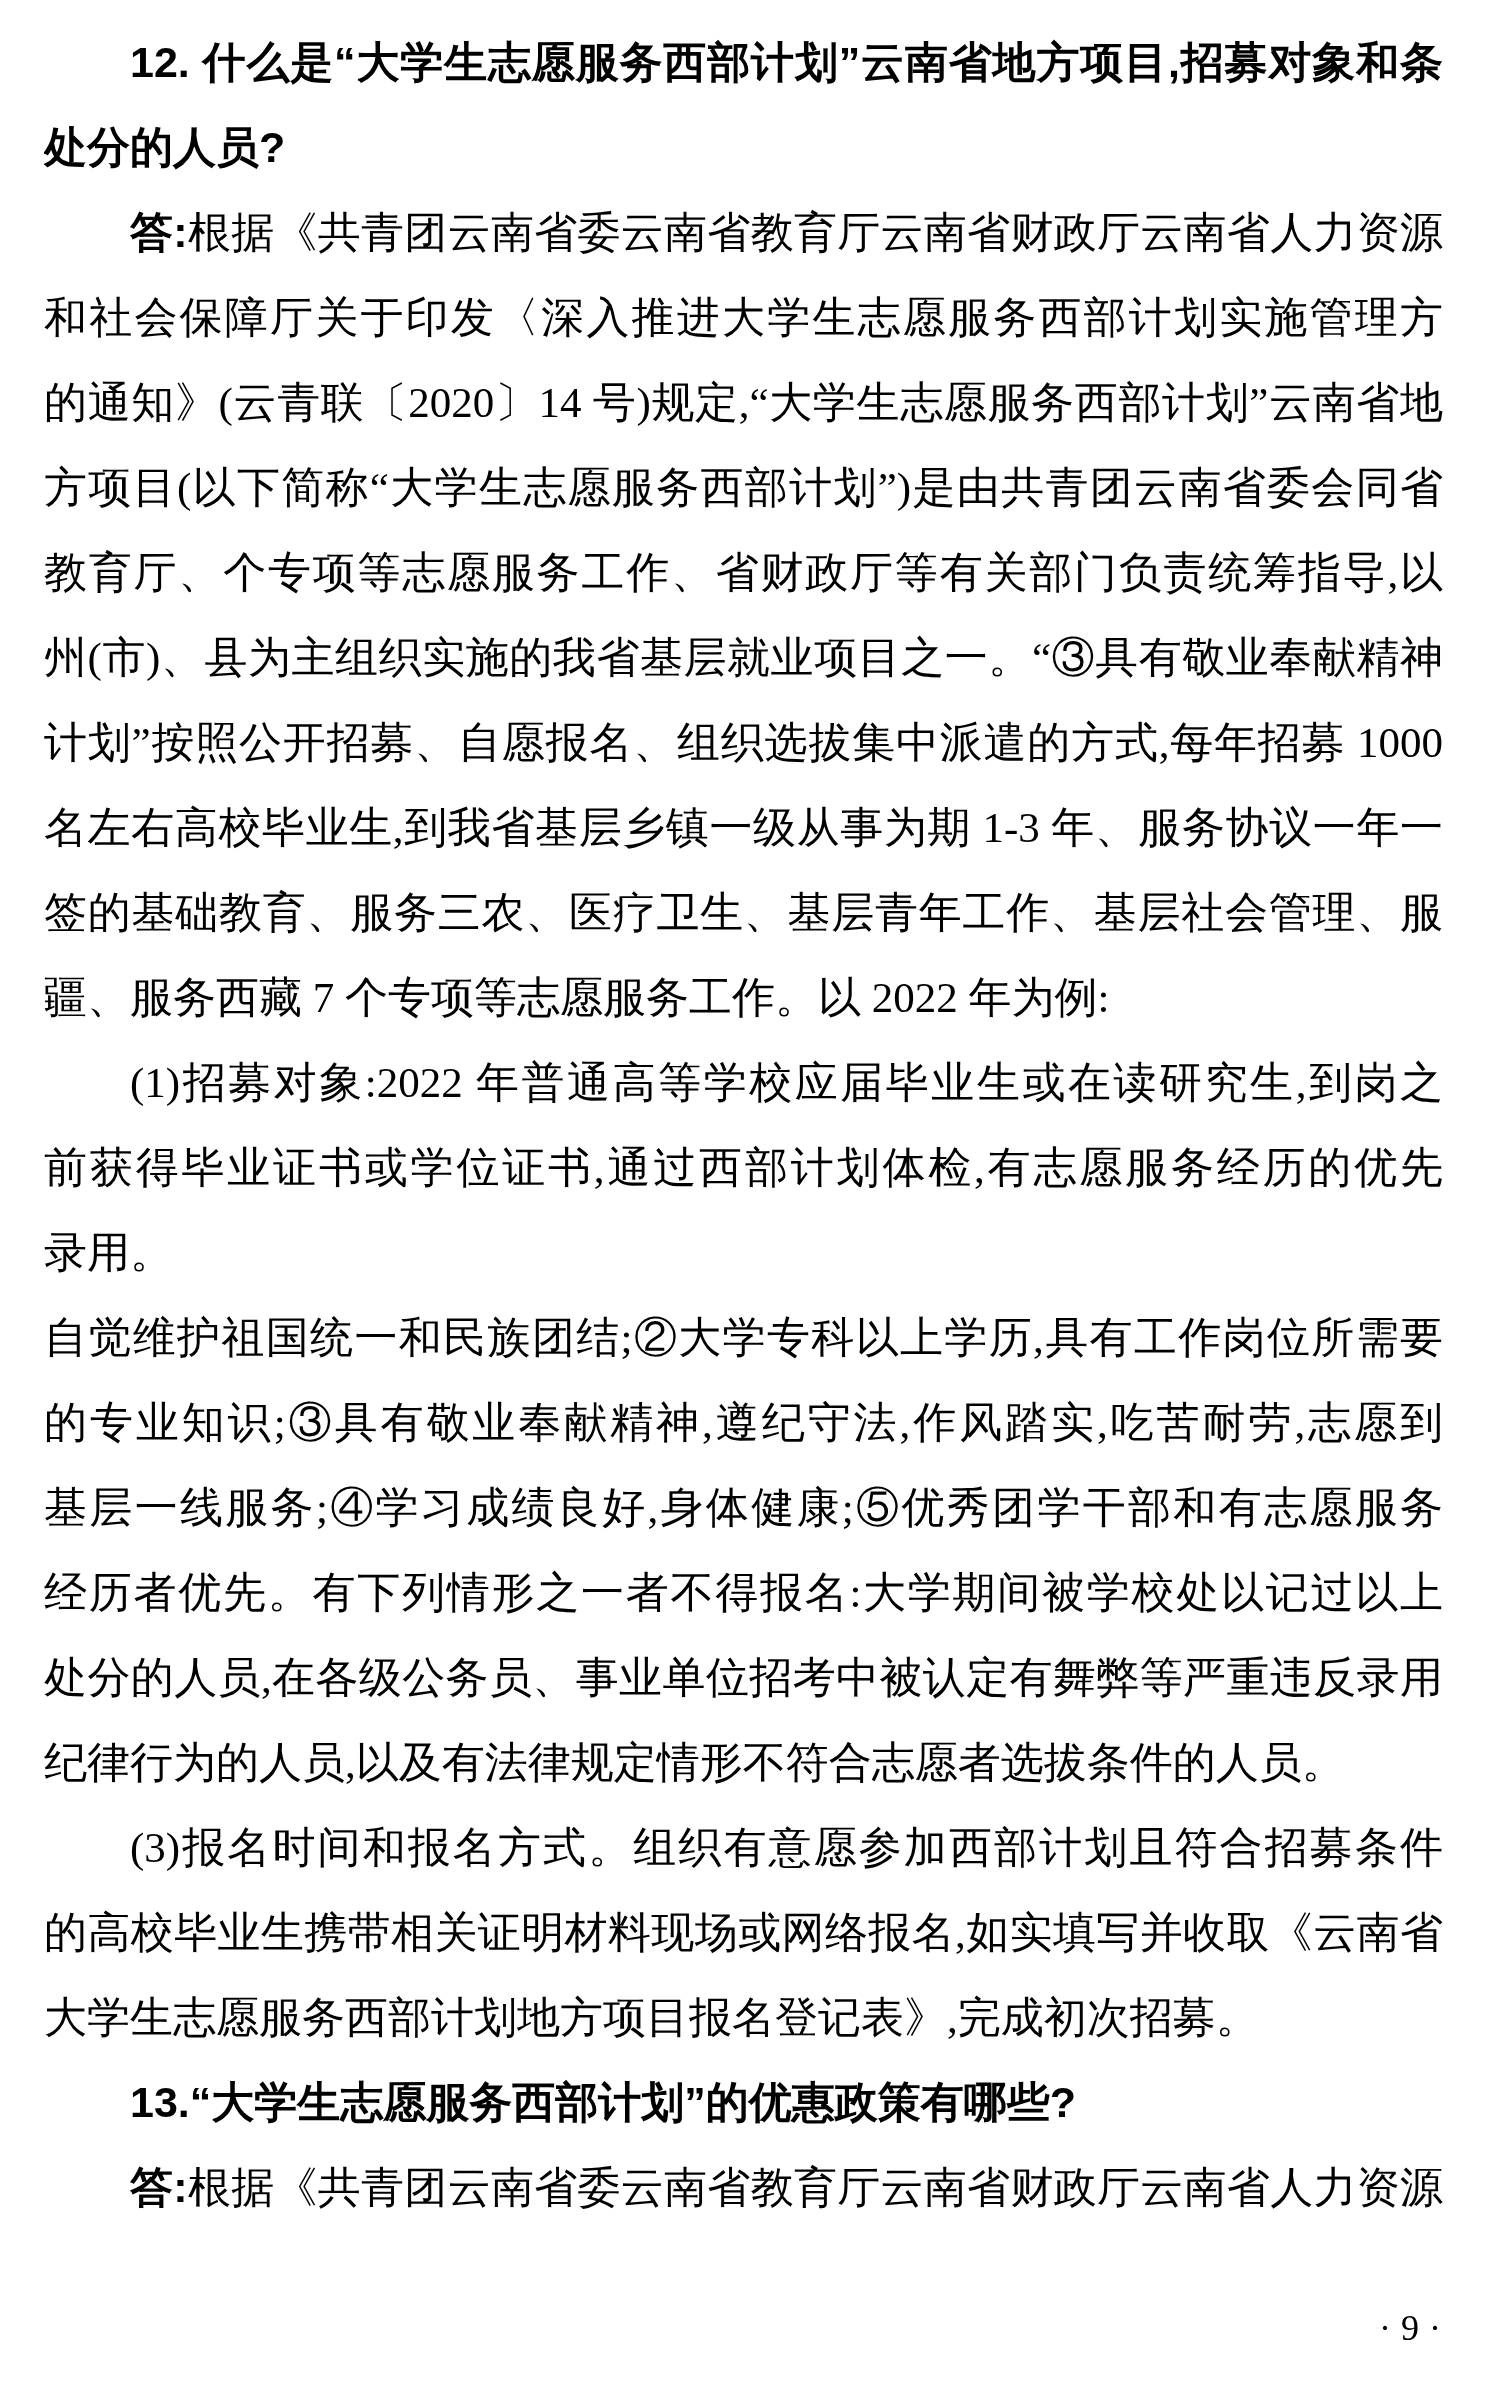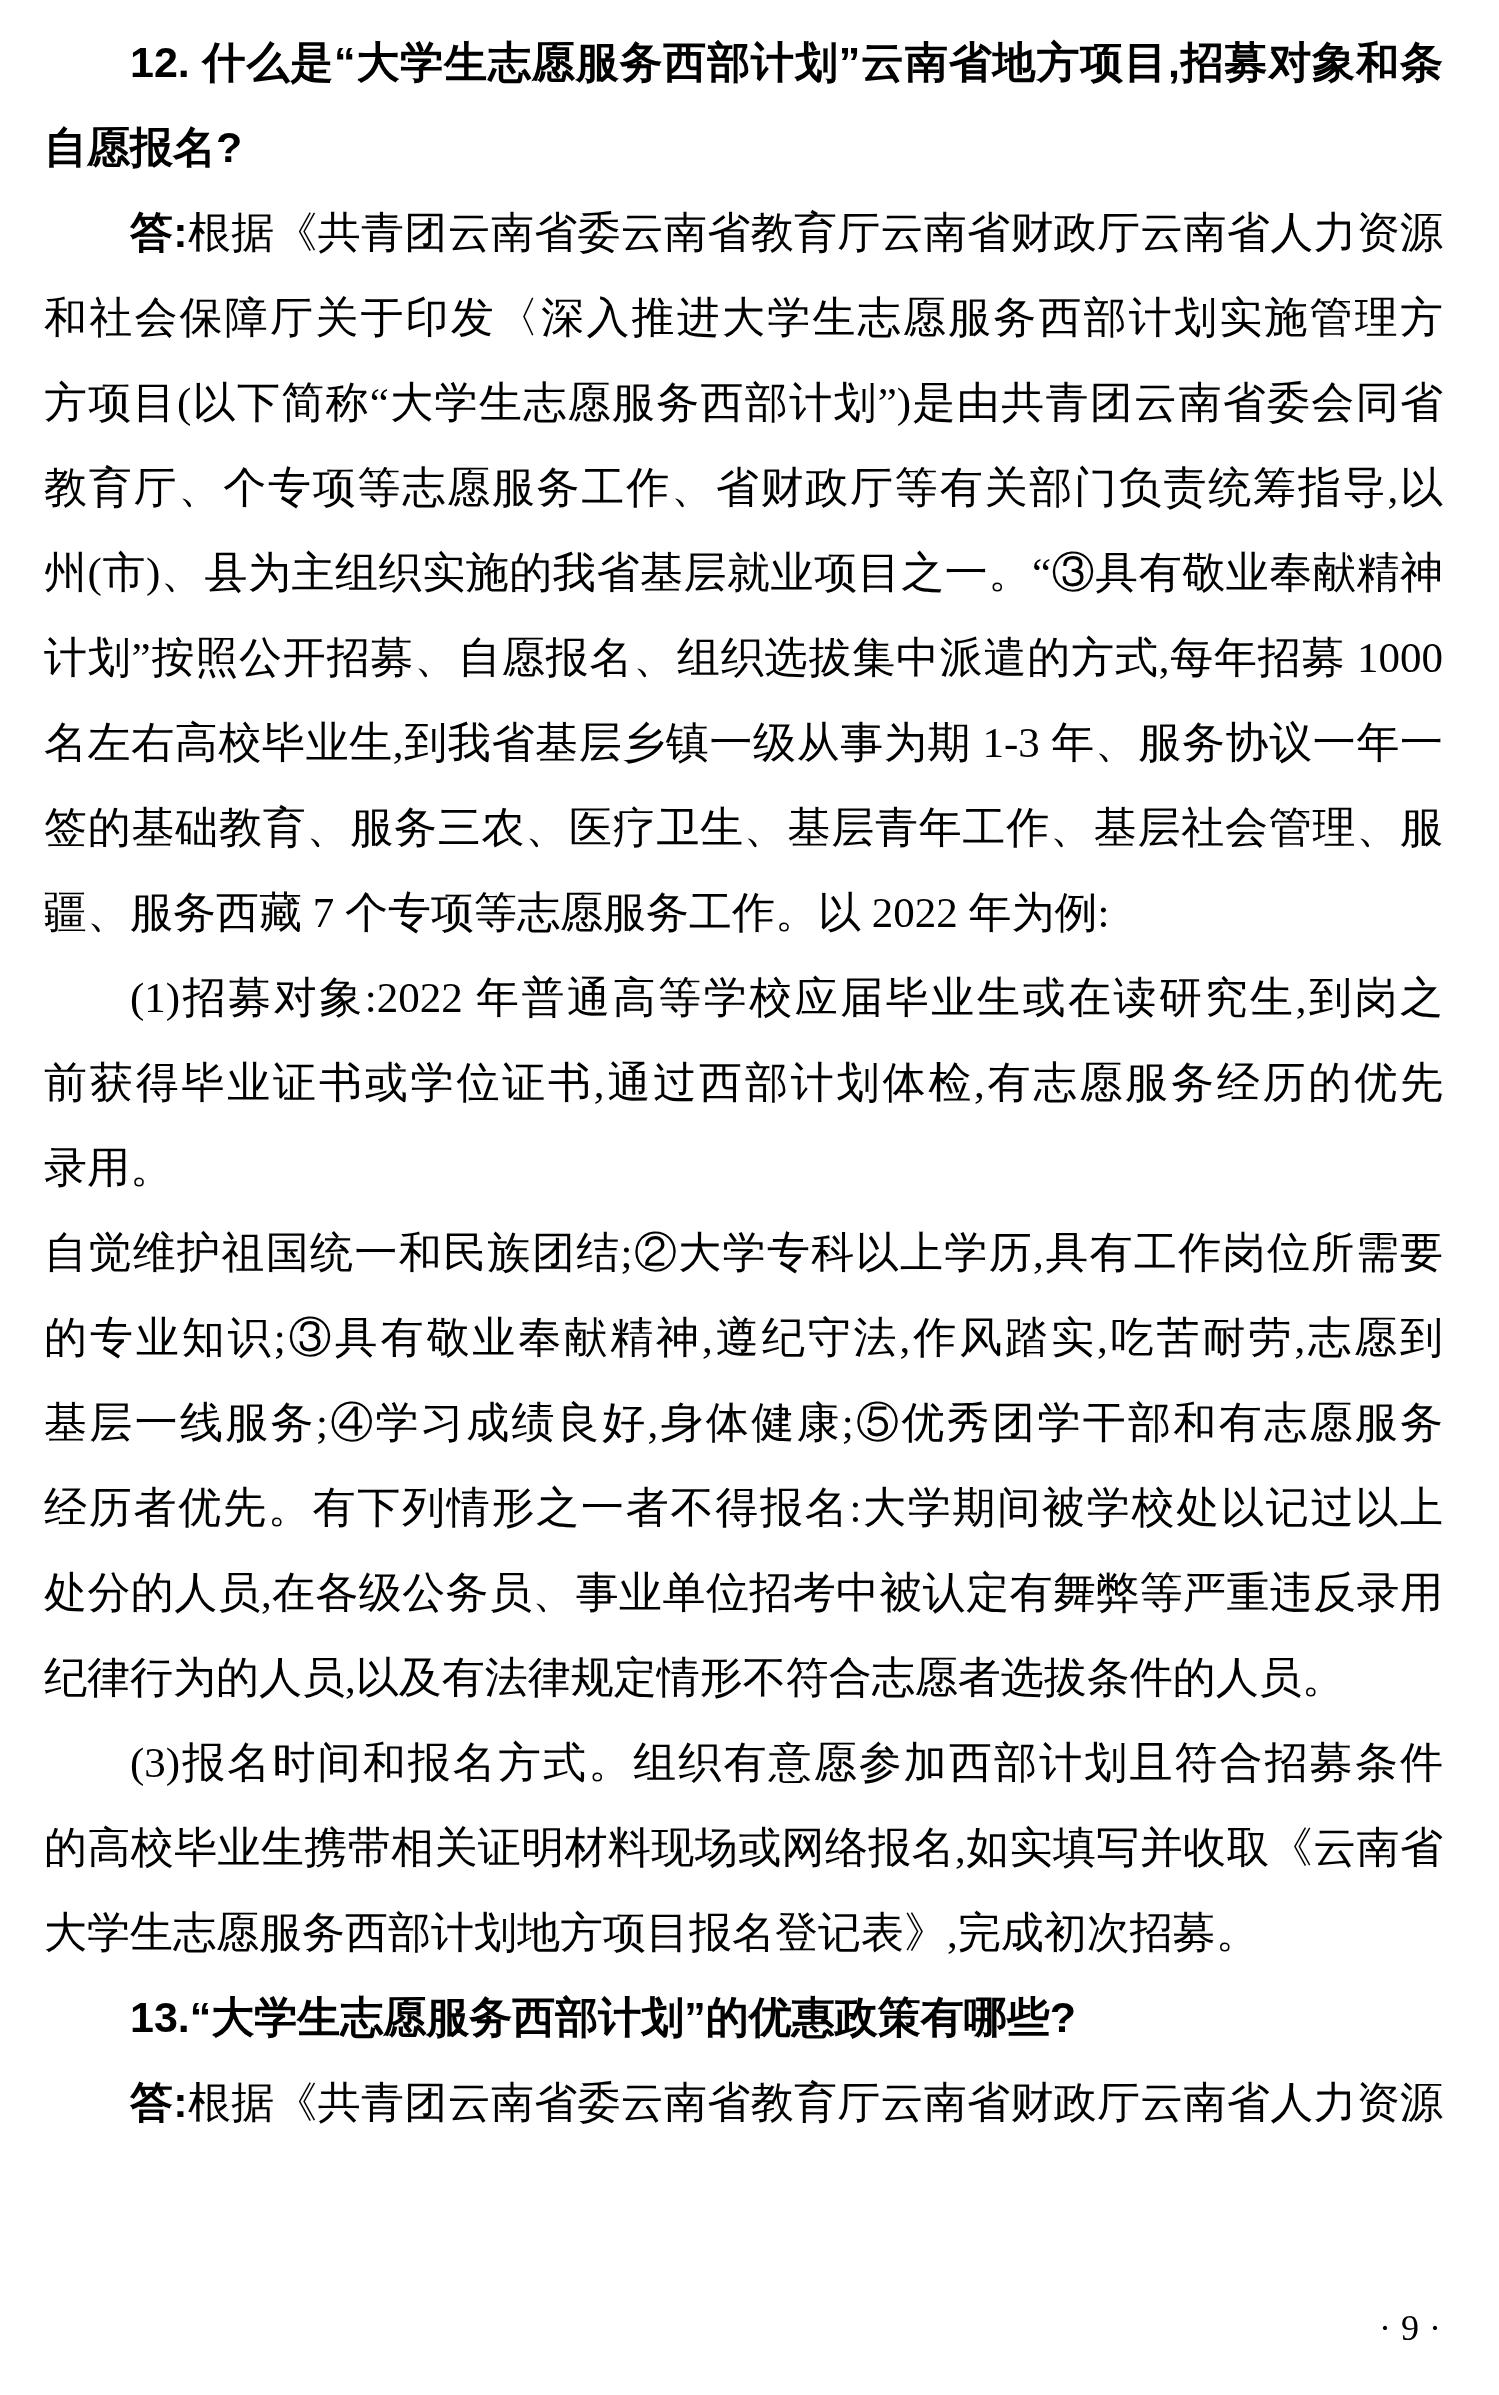--- a/index.html
+++ b/index.html
@@ -39,24 +39,25 @@
     line-height: 44px;
     letter-spacing: 10px;
     font-family: "Liberation Serif", serif;
   }
 </style>
 </head>
 <body>
 
 <div class="doc">
   <div class="line heading indent justify">12. 什么是“大学生志愿服务西部计划”云南省地方项目,招募对象和条</div>
-  <div class="line heading">自愿报名?</div>
+  <div class="line heading">处分的人员?</div>
 
   <div class="line indent justify"><span class="ans-label">答:</span><span>根据《共青团云南省委云南省教育厅云南省财政厅云南省人力资源</span></div>
   <div class="line justify">和社会保障厅关于印发〈深入推进大学生志愿服务西部计划实施管理方案〉</div>
+  <div class="line justify">的通知》(云青联〔2020〕14 号)规定,“大学生志愿服务西部计划”云南省地</div>
   <div class="line justify">方项目(以下简称“大学生志愿服务西部计划”)是由共青团云南省委会同省</div>
   <div class="line justify">教育厅、个专项等志愿服务工作、省财政厅等有关部门负责统筹指导,以</div>
   <div class="line justify">州(市)、县为主组织实施的我省基层就业项目之一。“③具有敬业奉献精神</div>
   <div class="line justify">计划”按照公开招募、自愿报名、组织选拔集中派遣的方式,每年招募 1000</div>
   <div class="line justify">名左右高校毕业生,到我省基层乡镇一级从事为期 1-3 年、服务协议一年一</div>
   <div class="line justify">签的基础教育、服务三农、医疗卫生、基层青年工作、基层社会管理、服务新</div>
   <div class="line">疆、服务西藏 7 个专项等志愿服务工作。以 2022 年为例:</div>
 
   <div class="line indent justify">(1)招募对象:2022 年普通高等学校应届毕业生或在读研究生,到岗之</div>
   <div class="line justify">前获得毕业证书或学位证书,通过西部计划体检,有志愿服务经历的优先</div>

